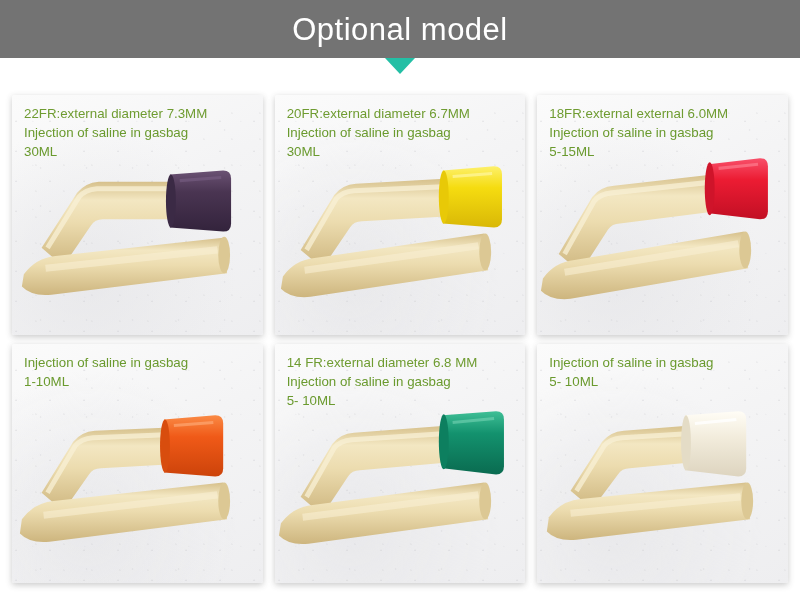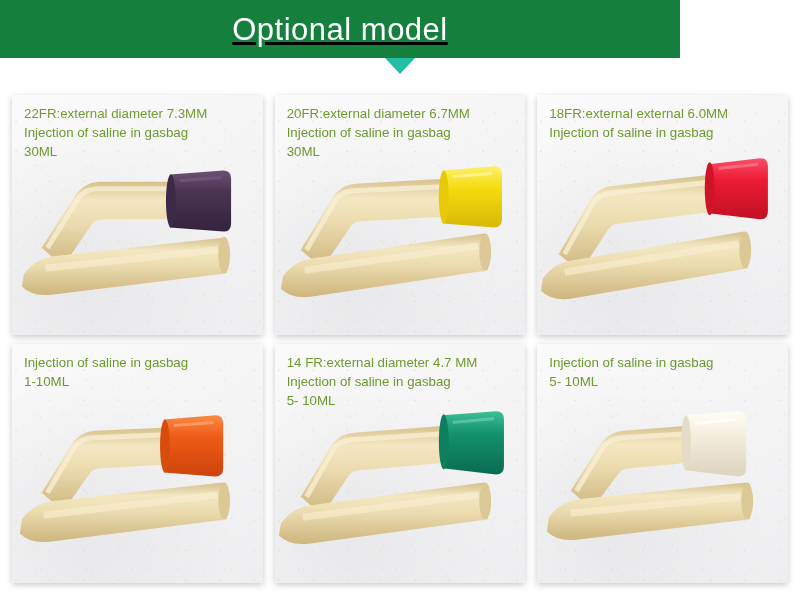--- a/index.html
+++ b/index.html
@@ -16,27 +16,26 @@
   .page {
     position: relative;
     width: 800px;
     height: 597px;
     background: #ffffff;
   }
 
   
   .header {
     position: relative;
-    width: 680px;
+    width: 800px;
     height: 58px;
-    background: #15803d;
+    background: #737373;
     display: flex;
     align-items: center;
     justify-content: center;
-    text-decoration: underline;
   }
   .header-title {
     color: #ffffff;
     font-size: 31px;
     font-weight: 400;
     letter-spacing: 0.5px;
     line-height: 1;
   }
   .header-notch {
     position: absolute;
@@ -222,20 +221,21 @@
       </div>
     </div>
 
     <div class="card-slot slot-3 r1">
       <div class="card">
         <div class="photo"></div>
 
         <div class="caption">
           <div class="caption-line spec">18FR:external external 6.0MM</div>
           <div class="caption-line sub">Injection of saline in gasbag</div>
+          <div class="caption-line sub">5-15ML</div>
         </div>
 
         <div class="cath">
           <svg viewBox="0 0 254 235" preserveAspectRatio="none">
             <defs>
               <linearGradient id="tube3" x1="0" y1="0" x2="0" y2="1">
                 <stop offset="0%" stop-color="#d6c08b"></stop>
                 <stop offset="22%" stop-color="#f3e7c2"></stop>
                 <stop offset="48%" stop-color="#ecdcaf"></stop>
                 <stop offset="100%" stop-color="#cdb57e"></stop>
@@ -296,21 +296,21 @@
         </div>
 
       </div>
     </div>
 
     <div class="card-slot slot-5 r2">
       <div class="card">
         <div class="photo"></div>
 
         <div class="caption">
-          <div class="caption-line spec">14 FR:external diameter 4.7 MM</div>
+          <div class="caption-line spec">14 FR:external diameter 6.8 MM</div>
           <div class="caption-line sub">Injection of saline in gasbag</div>
           <div class="caption-line sub">5- 10ML</div>
         </div>
 
         <div class="cath">
           <svg viewBox="0 0 254 235" preserveAspectRatio="none">
             <defs>
               <linearGradient id="tube5" x1="0" y1="0" x2="0" y2="1">
                 <stop offset="0%" stop-color="#d6c08b"></stop>
                 <stop offset="22%" stop-color="#f3e7c2"></stop>

